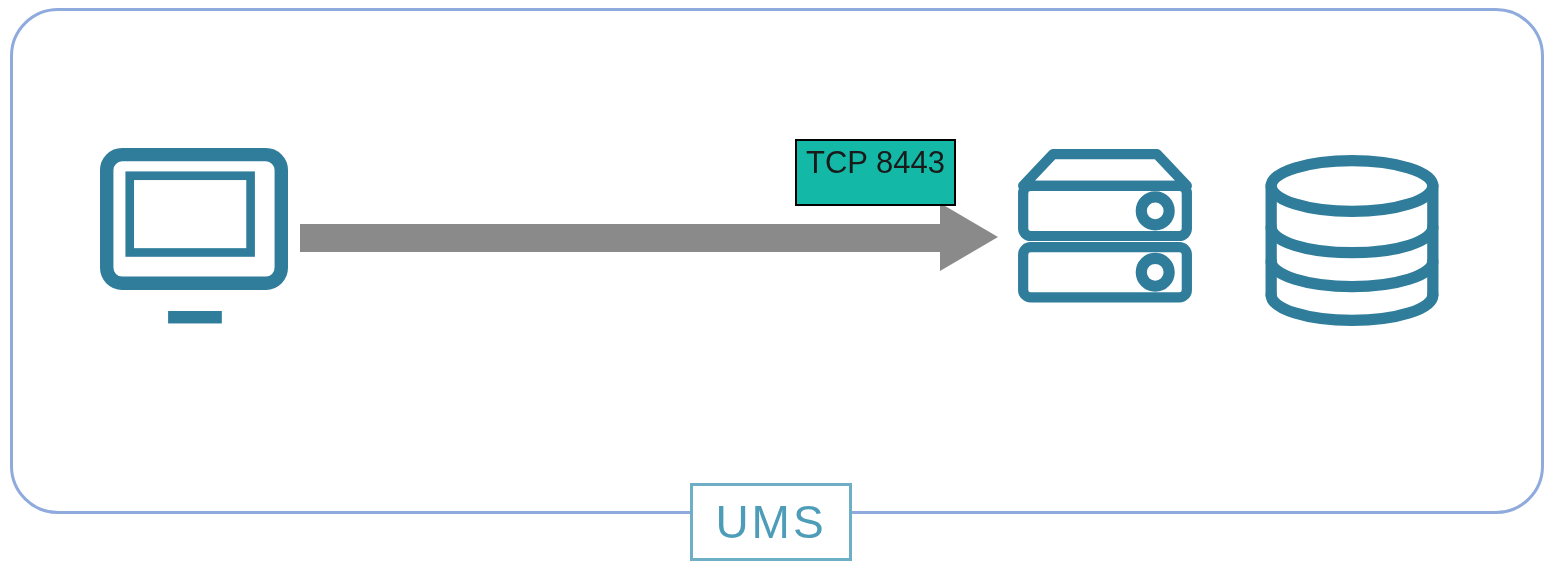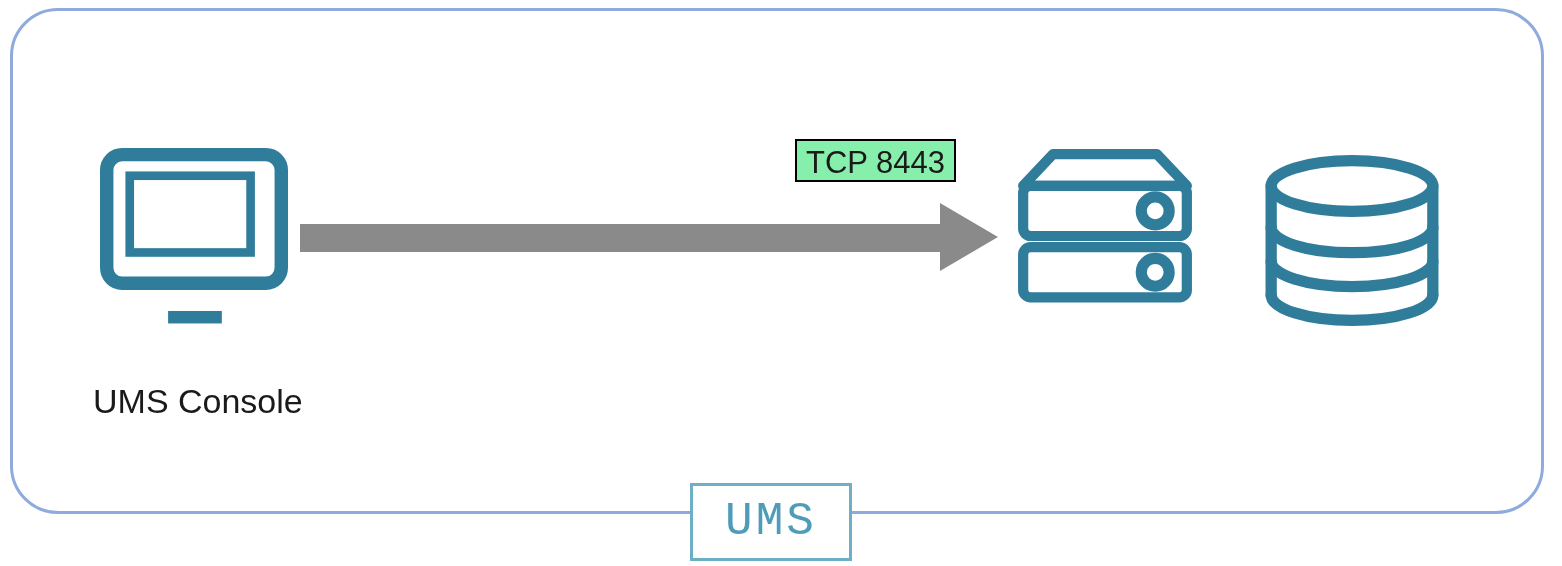--- a/index.html
+++ b/index.html
@@ -55,62 +55,60 @@
     left: 300px;
     top: 203px;
     width: 698px;
     height: 68px;
     color: var(--arrow-gray, #8A8A8A);
   }
   .port-box {
     position: absolute;
     left: 795px;
     top: 139px;
-    padding: 5px 9px 0 9px;
+    padding: 5px 9px 24px 9px;
     border: 2px solid var(--port-border, #000000);
-    background: #86efac;
+    background: #14b8a6;
     font-size: 31px;
     line-height: 1.1;
     white-space: nowrap;
   }
   .badge {
     position: absolute;
     left: 690px;
     top: 483px;
     width: 162px;
     height: 78px;
     box-sizing: border-box;
     border: 3px solid var(--badge-border, #6FAFC6);
     background: #ffffff;
     z-index: 2;
     display: flex;
     align-items: center;
     justify-content: center;
-    font-family: Liberation Mono, monospace;
   }
   .badge span {
     font-size: 46px;
     letter-spacing: 3px;
     color: var(--badge-text, #4E9DB8);
   }
   svg { display: block; }
 </style>
 </head>
 <body>
 
 <div class="canvas">
 
   <div class="frame"></div>
 
   <svg class="icon monitor" viewBox="0 0 200 196" fill="none" xmlns="http://www.w3.org/2000/svg">
     <rect x="9" y="9" width="182" height="134" rx="16" stroke="currentColor" stroke-width="14"></rect>
     <rect x="33" y="31" width="126" height="80" stroke="currentColor" stroke-width="9"></rect>
     <rect x="73" y="172" width="56" height="13" fill="currentColor"></rect>
   </svg>
-  <div class="node-label console-label">UMS Console</div>
 
   <svg class="arrow" viewBox="0 0 698 68" xmlns="http://www.w3.org/2000/svg">
     <rect x="0" y="21" width="640" height="28" fill="currentColor"></rect>
     <polygon points="640,0 640,68 698,34" fill="currentColor"></polygon>
   </svg>
 
   <div class="port-box">TCP 8443</div>
 
   <svg class="icon server" viewBox="0 0 200 200" fill="none" xmlns="http://www.w3.org/2000/svg">
     <path d="M 44 12 L 156 12 L 188 46 L 12 46 Z" stroke="currentColor" stroke-width="11" stroke-linejoin="round"></path>

